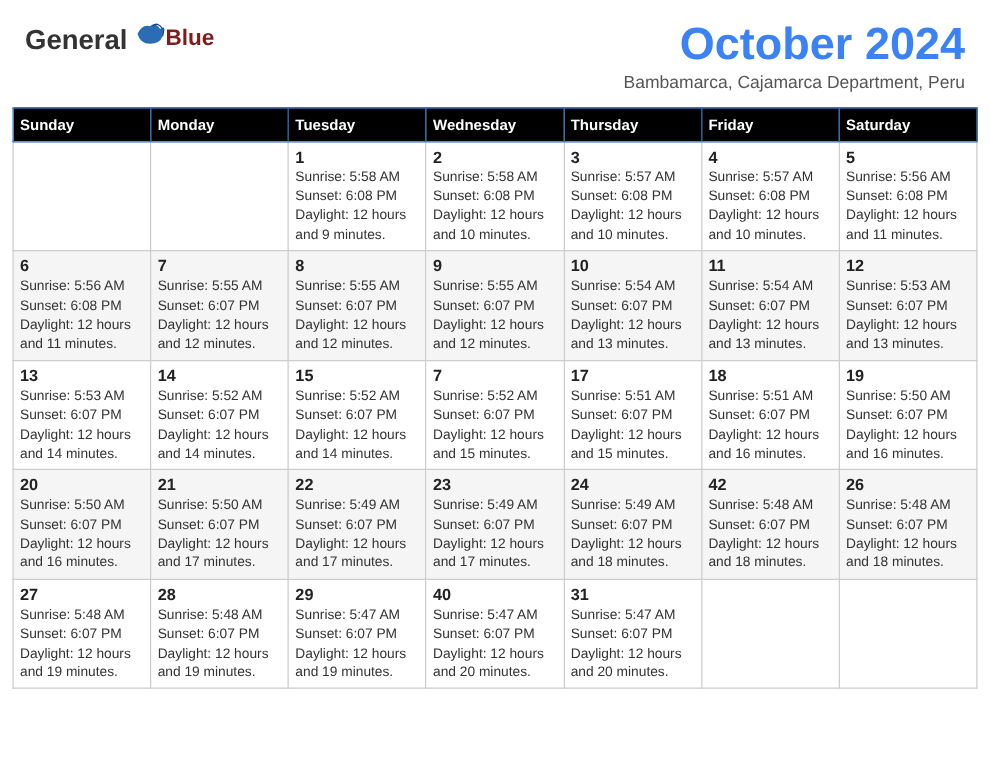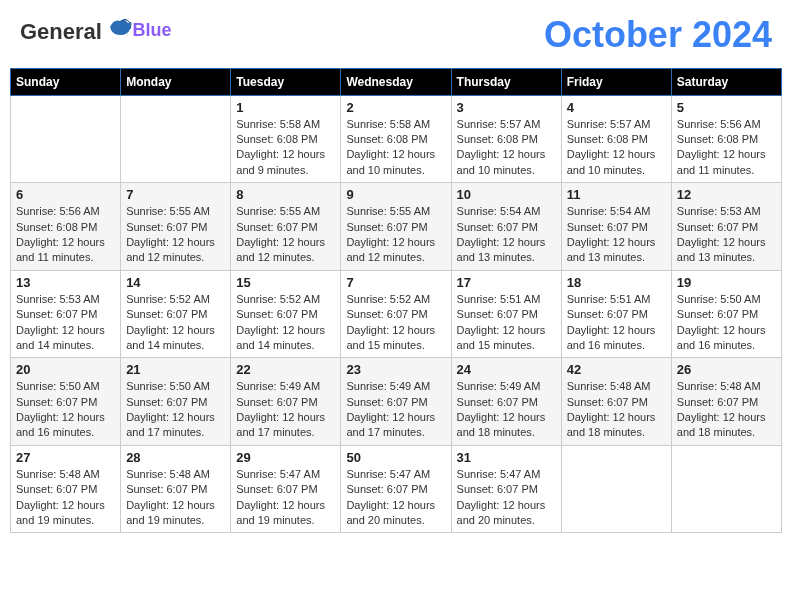--- a/index.html
+++ b/index.html
@@ -22,21 +22,21 @@
       align-items: center;
     }
     .logo-text-general {
       font-size: 22px;
       font-weight: bold;
       color: #333;
     }
     .logo-text-blue {
       font-size: 18px;
       font-weight: bold;
-      color: #8b5cf6;
+      color: #7f1d1d;
     }
     .logo-icon {
       width: 24px;
       height: 24px;
       margin-left: 2px;
     }
     .title-section {
       text-align: right;
     }
     .month-title {
@@ -105,20 +105,21 @@
         <path d="M2 12 Q6 4 12 6 Q16 2 20 8 Q24 6 22 14 Q20 20 12 20 Q4 20 2 12Z" fill="#2a6db5"></path>
         <path d="M14 6 Q18 2 22 8 Q24 6 22 14" fill="none" stroke="#1a4a8a" stroke-width="1"></path>
       </svg>
     </div>
     <div>
       <span class="logo-text-blue">Blue</span>
     </div>
   </div>
   <div class="title-section">
     <div class="month-title">October 2024</div>
+    <div class="location-title">Bambamarca, Cajamarca Department, Peru</div>
   </div>
 </div>
 
 <table class="calendar">
   <thead>
     <tr id="header-row">
         <th>Sunday</th>
         <th>Monday</th>
         <th>Tuesday</th>
         <th>Wednesday</th>
@@ -307,21 +308,21 @@
 Sunset: 6:07 PM
 Daylight: 12 hours and 19 minutes.</div>
         </td>
         <td>
           <span class="day-number">29</span>
           <div class="day-info" style="white-space: pre-line;">Sunrise: 5:47 AM
 Sunset: 6:07 PM
 Daylight: 12 hours and 19 minutes.</div>
         </td>
         <td>
-          <span class="day-number">50</span>
+          <span class="day-number">40</span>
           <div class="day-info" style="white-space: pre-line;">Sunrise: 5:47 AM
 Sunset: 6:07 PM
 Daylight: 12 hours and 20 minutes.</div>
         </td>
         <td>
           <span class="day-number">31</span>
           <div class="day-info" style="white-space: pre-line;">Sunrise: 5:47 AM
 Sunset: 6:07 PM
 Daylight: 12 hours and 20 minutes.</div>
         </td>

